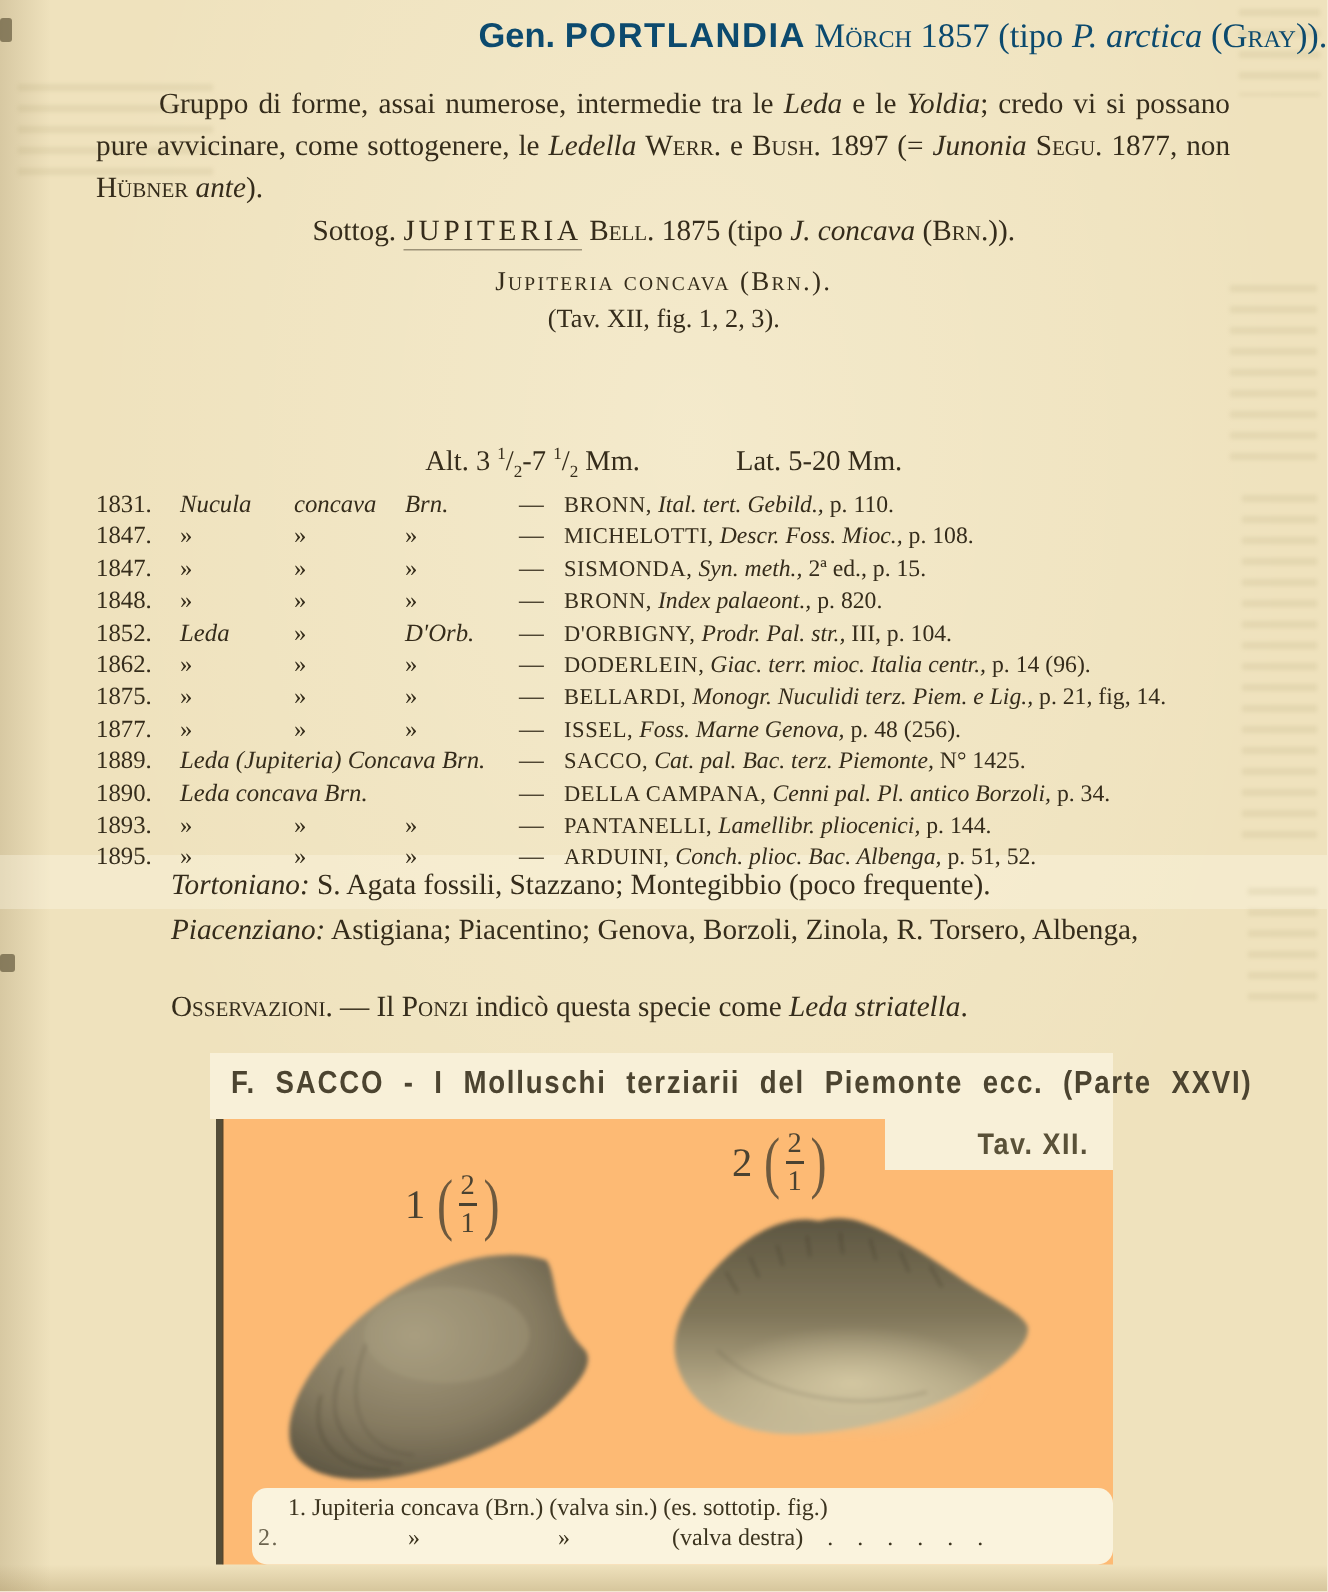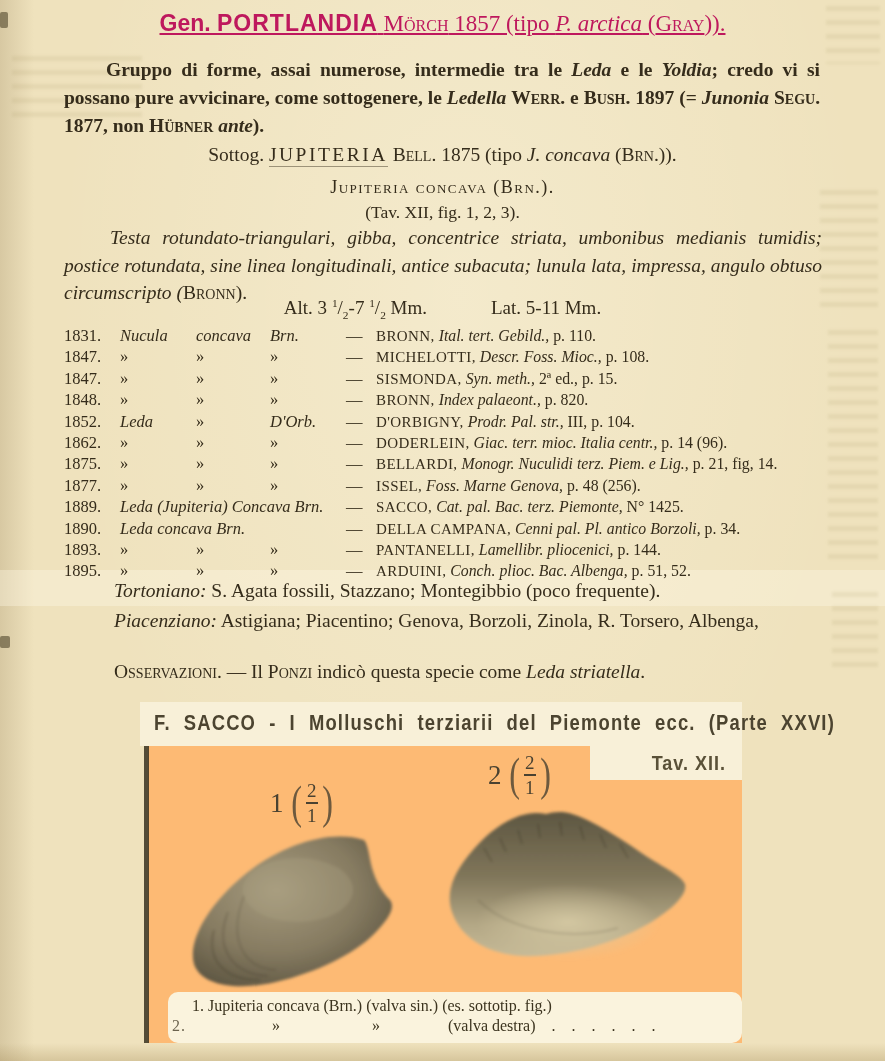--- a/index.html
+++ b/index.html
@@ -25,24 +25,24 @@
   
   .sg-r{}
   .sg-i{font-style:italic;}
   .sg-sc{font-variant:small-caps;}
   .sg-b{font-family:"Liberation Sans", sans-serif;font-weight:700;letter-spacing:1px;}
   .sg-bs{font-family:"Liberation Sans", sans-serif;font-weight:700;}
   .sg-sup{vertical-align:super;font-size:60%;line-height:0;}
   .sg-sub{vertical-align:sub;font-size:60%;line-height:0;}
   .sg-usp{letter-spacing:2.5px;border-bottom:1px solid rgba(53,44,27,.45);padding-bottom:1px;}
 
-  .title-line{position:absolute;left:0;top:10px;width:100%;text-align:center;
-    font-size:23px;color:#be185d;text-decoration:underline;}
+  .title-line{position:absolute;left:0;top:10px;width:100%;text-align:right;
+    font-size:23px;color:#0c4a6e;}
   .intro{position:absolute;left:64px;top:56px;width:756px;
-    font-size:19.5px;line-height:28px;text-align:justify;text-indent:42px;font-weight:bold;}
+    font-size:19.5px;line-height:28px;text-align:justify;text-indent:42px;}
   .h-sottog{position:absolute;left:0;top:144px;width:100%;text-align:center;font-size:19.5px;}
   .h-species{position:absolute;left:0;top:177px;width:100%;text-align:center;
     font-size:18px;font-variant:small-caps;letter-spacing:1.5px;}
   .h-tav{position:absolute;left:0;top:202px;width:100%;text-align:center;font-size:17.5px;}
   .diagnosis{position:absolute;left:64px;top:224px;width:758px;
     font-size:19.5px;line-height:27.5px;text-align:justify;text-indent:46px;}
   .dim-line{position:absolute;left:0;top:297px;width:100%;display:flex;
     justify-content:center;gap:64px;font-size:19px;}
 
   .synonymy{position:absolute;left:64px;top:326px;width:760px;}
@@ -116,25 +116,24 @@
   <div class="title-line"><span class="sg-bs">Gen. </span><span class="sg-b">PORTLANDIA</span><span class="sg-r"> </span><span class="sg-sc">Mörch</span><span class="sg-r"> 1857 (tipo </span><span class="sg-i">P. arctica</span><span class="sg-r"> (</span><span class="sg-sc">Gray</span><span class="sg-r">)).</span></div>
 
   <div class="intro"><span class="sg-r">Gruppo di forme, assai numerose, intermedie tra le </span><span class="sg-i">Leda</span><span class="sg-r"> e le </span><span class="sg-i">Yoldia</span><span class="sg-r">; credo vi si possano pure avvicinare, come sottogenere, le </span><span class="sg-i">Ledella</span><span class="sg-r"> </span><span class="sg-sc">Werr.</span><span class="sg-r"> e </span><span class="sg-sc">Bush.</span><span class="sg-r"> 1897 (= </span><span class="sg-i">Junonia</span><span class="sg-r"> </span><span class="sg-sc">Segu.</span><span class="sg-r"> 1877, non </span><span class="sg-sc">Hübner</span><span class="sg-r"> </span><span class="sg-i">ante</span><span class="sg-r">).</span></div>
 
   <div class="h-sottog"><span class="sg-r">Sottog. </span><span class="sg-usp">JUPITERIA</span><span class="sg-r"> </span><span class="sg-sc">Bell.</span><span class="sg-r"> 1875 (tipo </span><span class="sg-i">J. concava</span><span class="sg-r"> (</span><span class="sg-sc">Brn.</span><span class="sg-r">)).</span></div>
 
   <div class="h-species">Jupiteria concava (Brn.).</div>
 
   <div class="h-tav">(Tav. XII, fig. 1, 2, 3).</div>
 
-  <div class="diagnosis"><span class="sg-i">Testa rotundato-triangulari, gibba, concentrice striata, umbonibus medianis tumidis; postice rotundata, sine linea longitudinali, antice subacuta; lunula lata, impressa, angulo obtuso circumscripto (</span><span class="sg-sc">Bronn</span><span class="sg-r">).</span></div>
 
   <div class="dim-line">
     <span><span class="sg-r">Alt. 3 </span><span class="sg-sup">1</span><span class="sg-r">/</span><span class="sg-sub">2</span><span class="sg-r">-7 </span><span class="sg-sup">1</span><span class="sg-r">/</span><span class="sg-sub">2</span><span class="sg-r"> Mm.</span></span>
-    <span>Lat. 5-11 Mm.</span>
+    <span>Lat. 5-20 Mm.</span>
   </div>
 
   <div class="synonymy">
 
     <div class="syn-row">
       <span class="syn-year">1831.</span>
       <span class="syn-sp">
           <span class="c1">Nucula</span>
           <span class="c2">concava</span>
           <span class="c3">Brn.</span>

